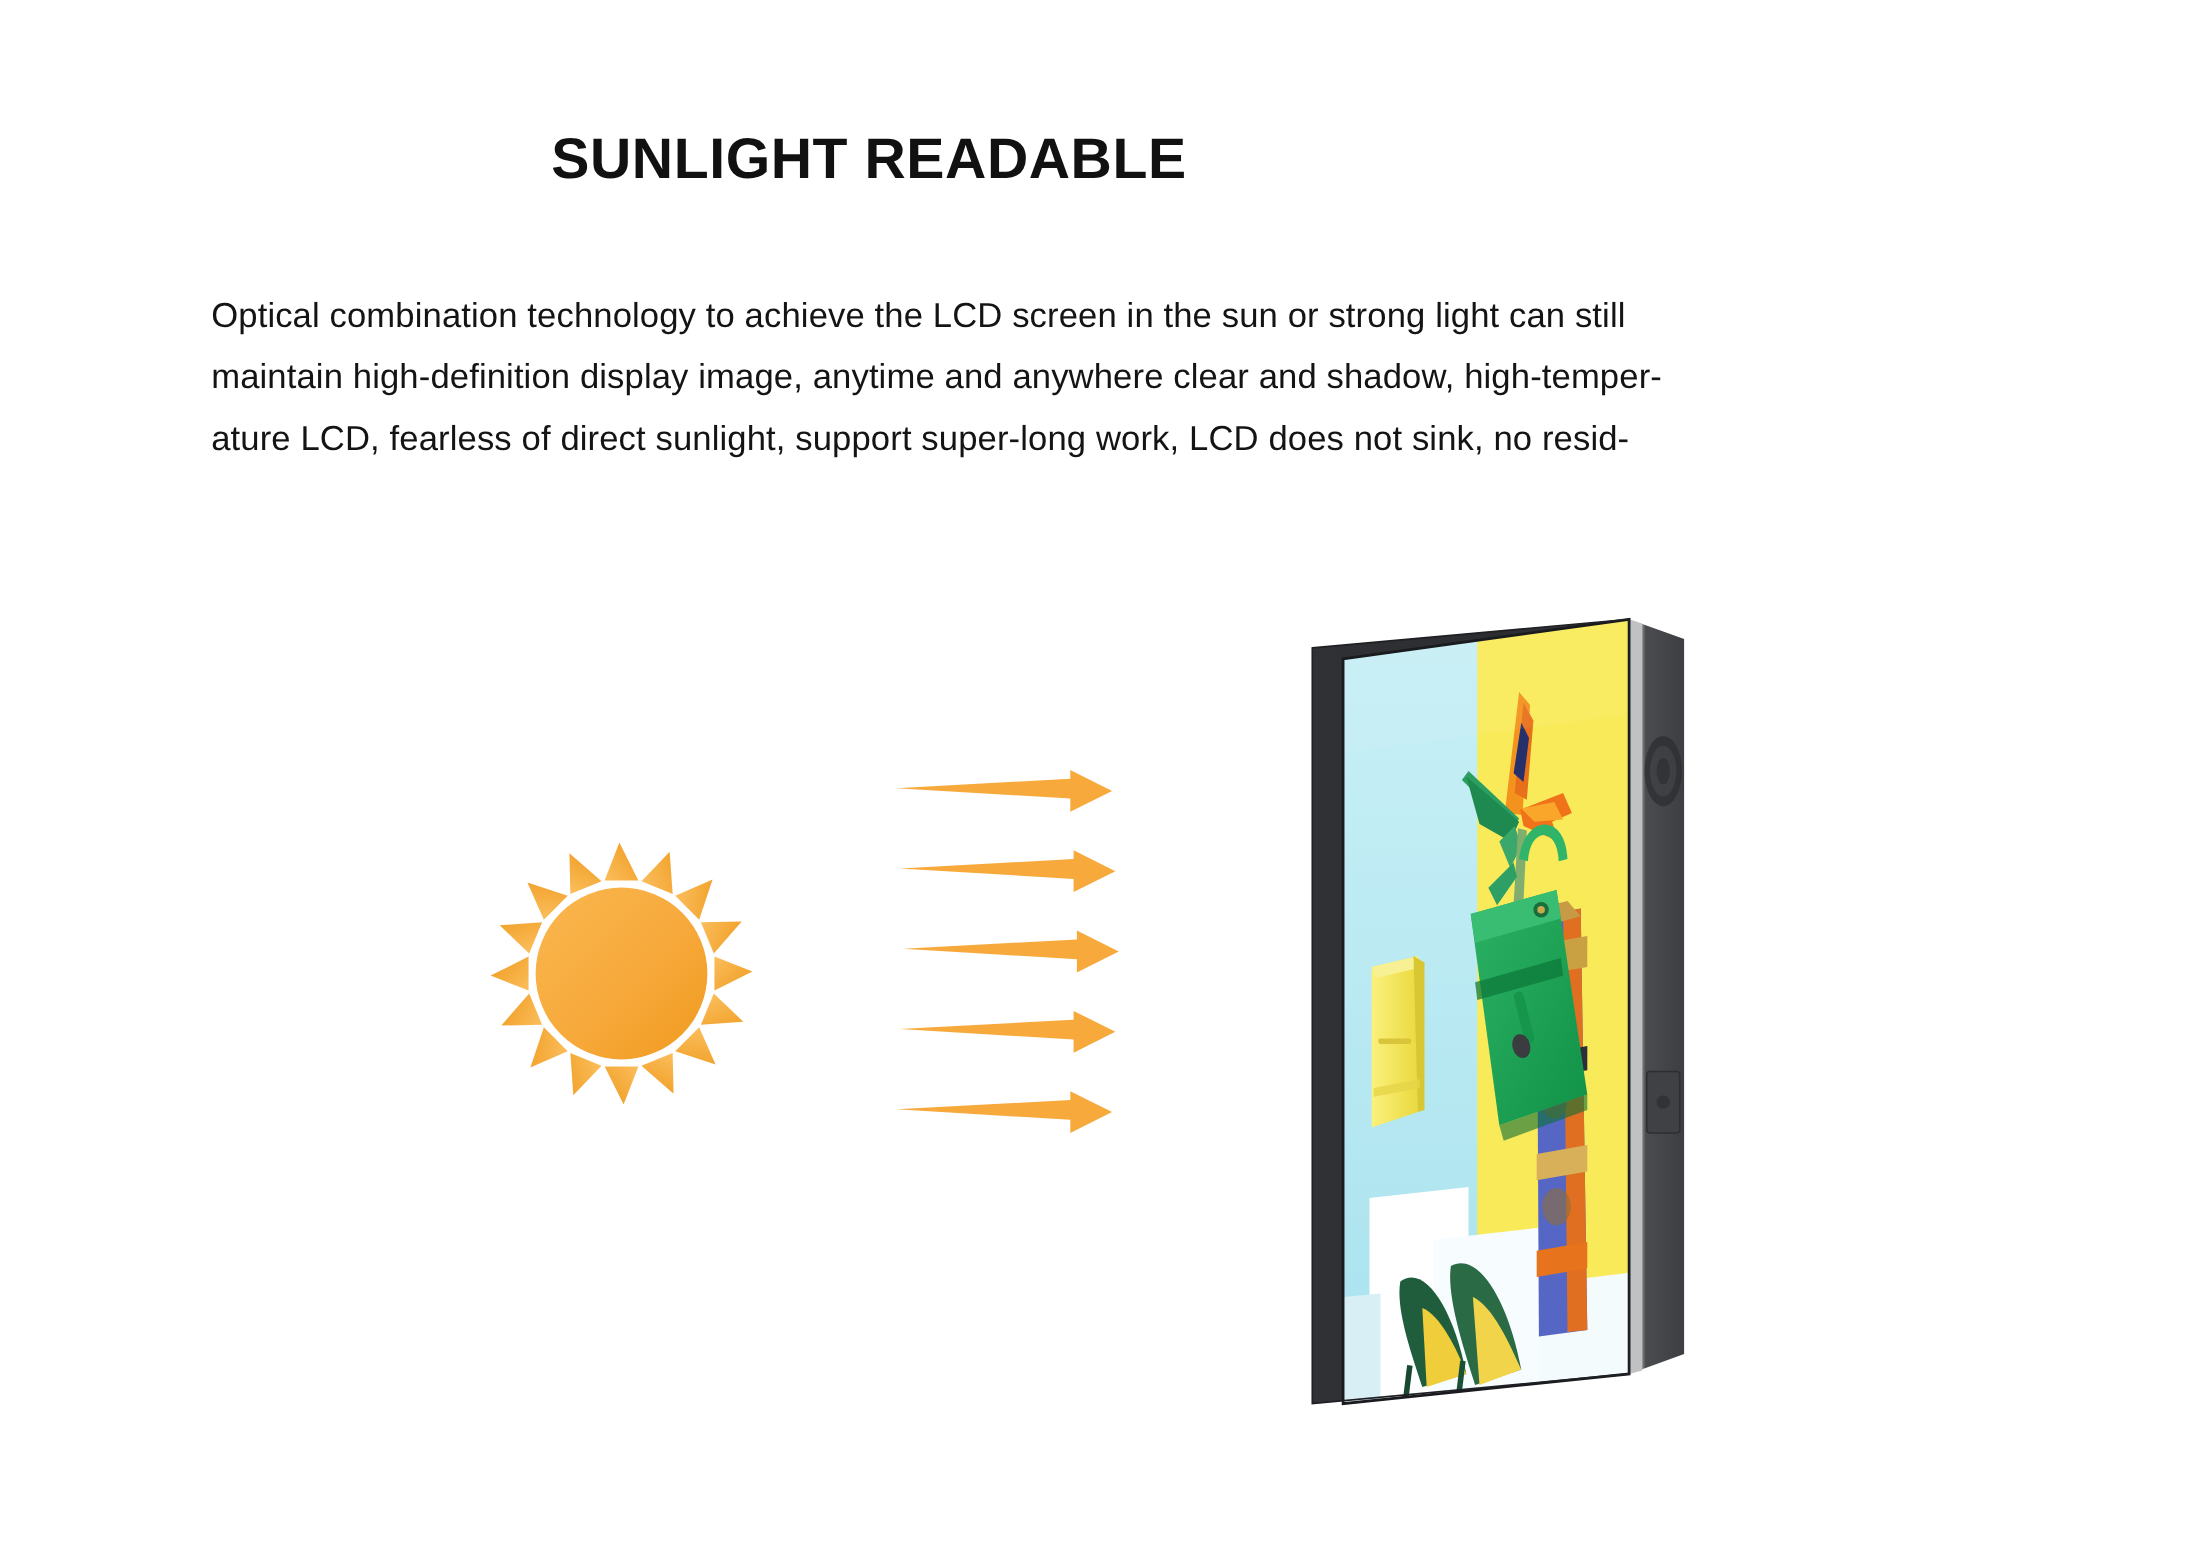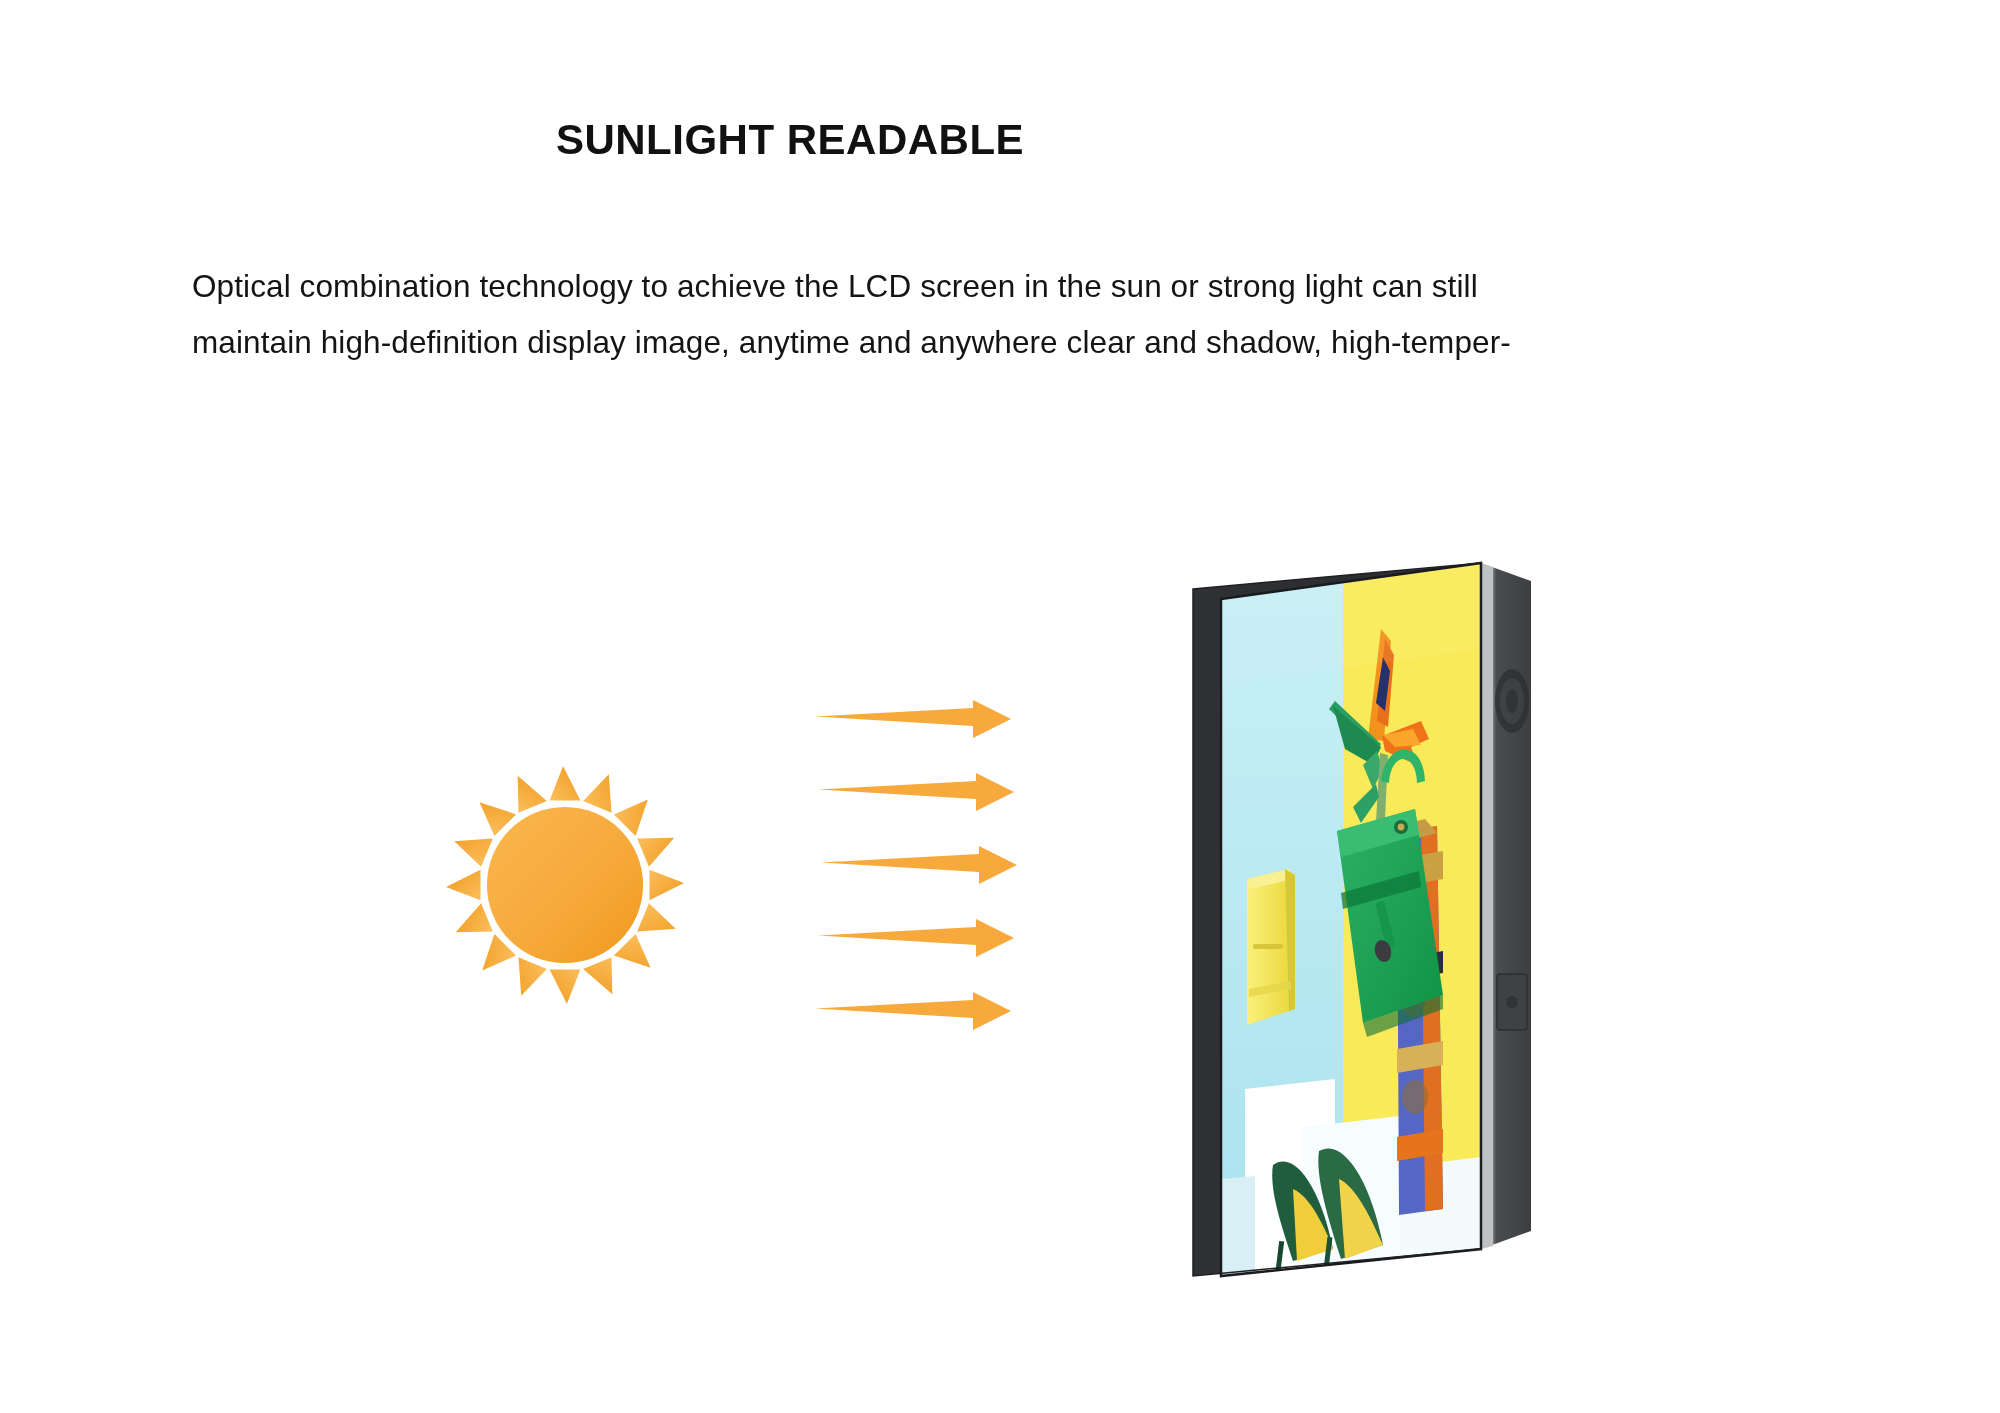--- a/index.html
+++ b/index.html
@@ -14,21 +14,21 @@
     font-family: "Liberation Sans", sans-serif;
     -webkit-font-smoothing: antialiased;
   }
 
   
   #page-title {
     position: absolute;
     left: 0; top: 118px;
     width: 1580px;
     text-align: center;
-    font-size: 42px;
+    font-size: 52px;
     font-weight: bold;
     letter-spacing: 0.5px;
     color: #111111;
     line-height: 1.05;
   }
 
   
   #body-copy {
     position: absolute;
     left: 192px; top: 258px;
@@ -65,20 +65,21 @@
   #device svg { display: block; width: 100%; height: 100%; }
 </style>
 </head>
 <body>
 
 <div id="page-title">SUNLIGHT READABLE</div>
 
 <div id="body-copy">
   <span class="ln">Optical combination technology to achieve the LCD screen in the sun or strong light can still</span>
   <span class="ln">maintain high-definition display image, anytime and anywhere clear and shadow, high-temper-</span>
+  <span class="ln">ature LCD, fearless of direct sunlight, support super-long work, LCD does not sink, no resid-</span>
 </div>
 
 <div id="sun-icon">
   <svg viewBox="0 0 200 200" xmlns="http://www.w3.org/2000/svg">
     <defs>
       <linearGradient id="sunGrad" x1="0" y1="0" x2="1" y2="1">
         <stop offset="0%" stop-color="#FAB74F"></stop>
         <stop offset="55%" stop-color="#F7A93B"></stop>
         <stop offset="100%" stop-color="#EF9A1E"></stop>
       </linearGradient>

